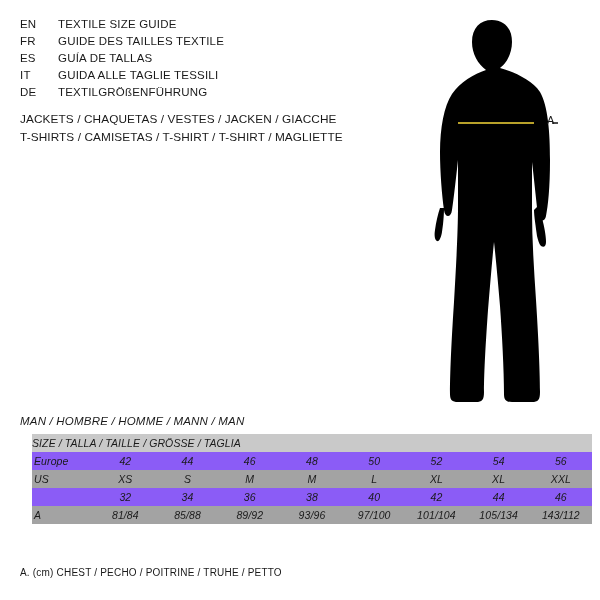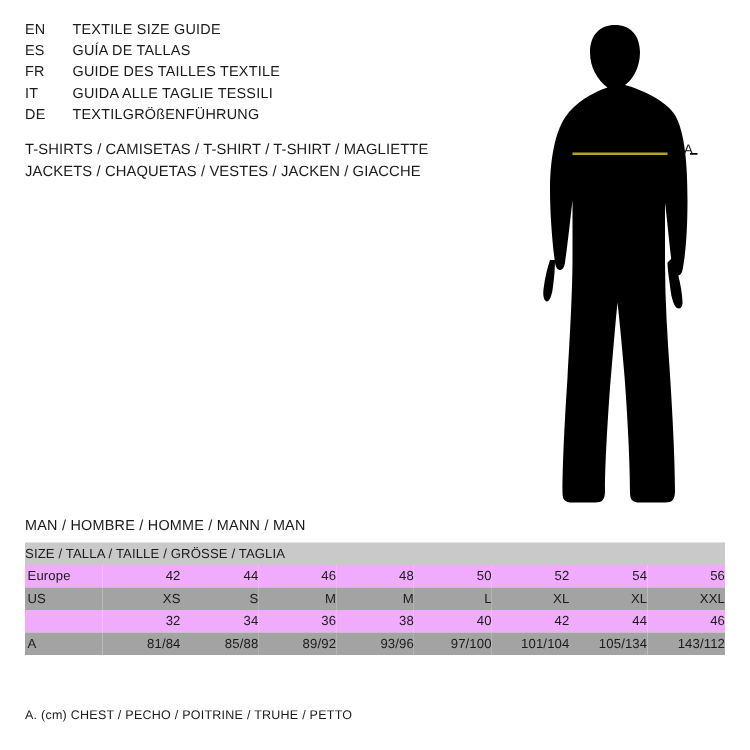--- a/index.html
+++ b/index.html
@@ -76,56 +76,58 @@
     font-size: 11px;
     letter-spacing: 0.5px;
   }
 
   
   .table-zone {
     position: absolute;
     left: 20px;
     top: 415px;
     width: 560px;
+    font-style: italic;
   }
   .man-title {
     font-size: 11.5px;
     letter-spacing: 0.2px;
     margin-bottom: 7px;
     white-space: nowrap;
   }
   table.size-table {
     border-collapse: collapse;
     width: 560px;
     font-size: 10.5px;
     table-layout: fixed;
+    margin-left: 12px;
   }
   table.size-table td {
     padding: 3px 0 3px 0;
     vertical-align: middle;
     letter-spacing: 0.1px;
   }
   .hdr-row td {
     background: #c9c9c9;
     font-size: 10.5px;
     padding: 3px 0 3px 2px;
   }
   .row-shade td {
-    background: #f0abfc;
+    background: #8b5cf6;
   }
   .row-plain td {
     background: #a3a3a3;
   }
   .c-label {
     width: 86px;
     padding-left: 2px !important;
   }
   .c-val {
     width: 67px;
-    text-align: right;
+    text-align: center;
   }
 
   .footnote {
     position: absolute;
     left: 20px;
     top: 567px;
     font-size: 10px;
     letter-spacing: 0.2px;
     white-space: nowrap;
   }
@@ -134,40 +136,40 @@
 <body>
 
 <div class="page">
 
   <div class="lang-block">
     <div class="lang-row">
       <span class="lang-code">EN</span>
       <span class="lang-text">TEXTILE SIZE GUIDE</span>
     </div>
     <div class="lang-row">
+      <span class="lang-code">FR</span>
+      <span class="lang-text">GUIDE DES TAILLES TEXTILE</span>
+    </div>
+    <div class="lang-row">
       <span class="lang-code">ES</span>
       <span class="lang-text">GUÍA DE TALLAS</span>
     </div>
     <div class="lang-row">
-      <span class="lang-code">FR</span>
-      <span class="lang-text">GUIDE DES TAILLES TEXTILE</span>
-    </div>
-    <div class="lang-row">
       <span class="lang-code">IT</span>
       <span class="lang-text">GUIDA ALLE TAGLIE TESSILI</span>
     </div>
     <div class="lang-row">
       <span class="lang-code">DE</span>
       <span class="lang-text">TEXTILGRÖßENFÜHRUNG</span>
     </div>
   </div>
 
   <div class="cat-block">
+    <div class="cat-line">JACKETS / CHAQUETAS / VESTES / JACKEN / GIACCHE</div>
     <div class="cat-line">T-SHIRTS / CAMISETAS / T-SHIRT / T-SHIRT / MAGLIETTE</div>
-    <div class="cat-line">JACKETS / CHAQUETAS / VESTES / JACKEN / GIACCHE</div>
   </div>
 
   <div class="figure-wrap">
     <svg class="figure-svg" width="200" height="400" viewBox="0 0 200 400">
       <path fill="#000000" d="
         M 72,32
         C 72,18 80,10 92,10
         C 104,10 112,18 112,32
         C 112,44 106,54 100,58
         C 114,62 132,70 140,82

